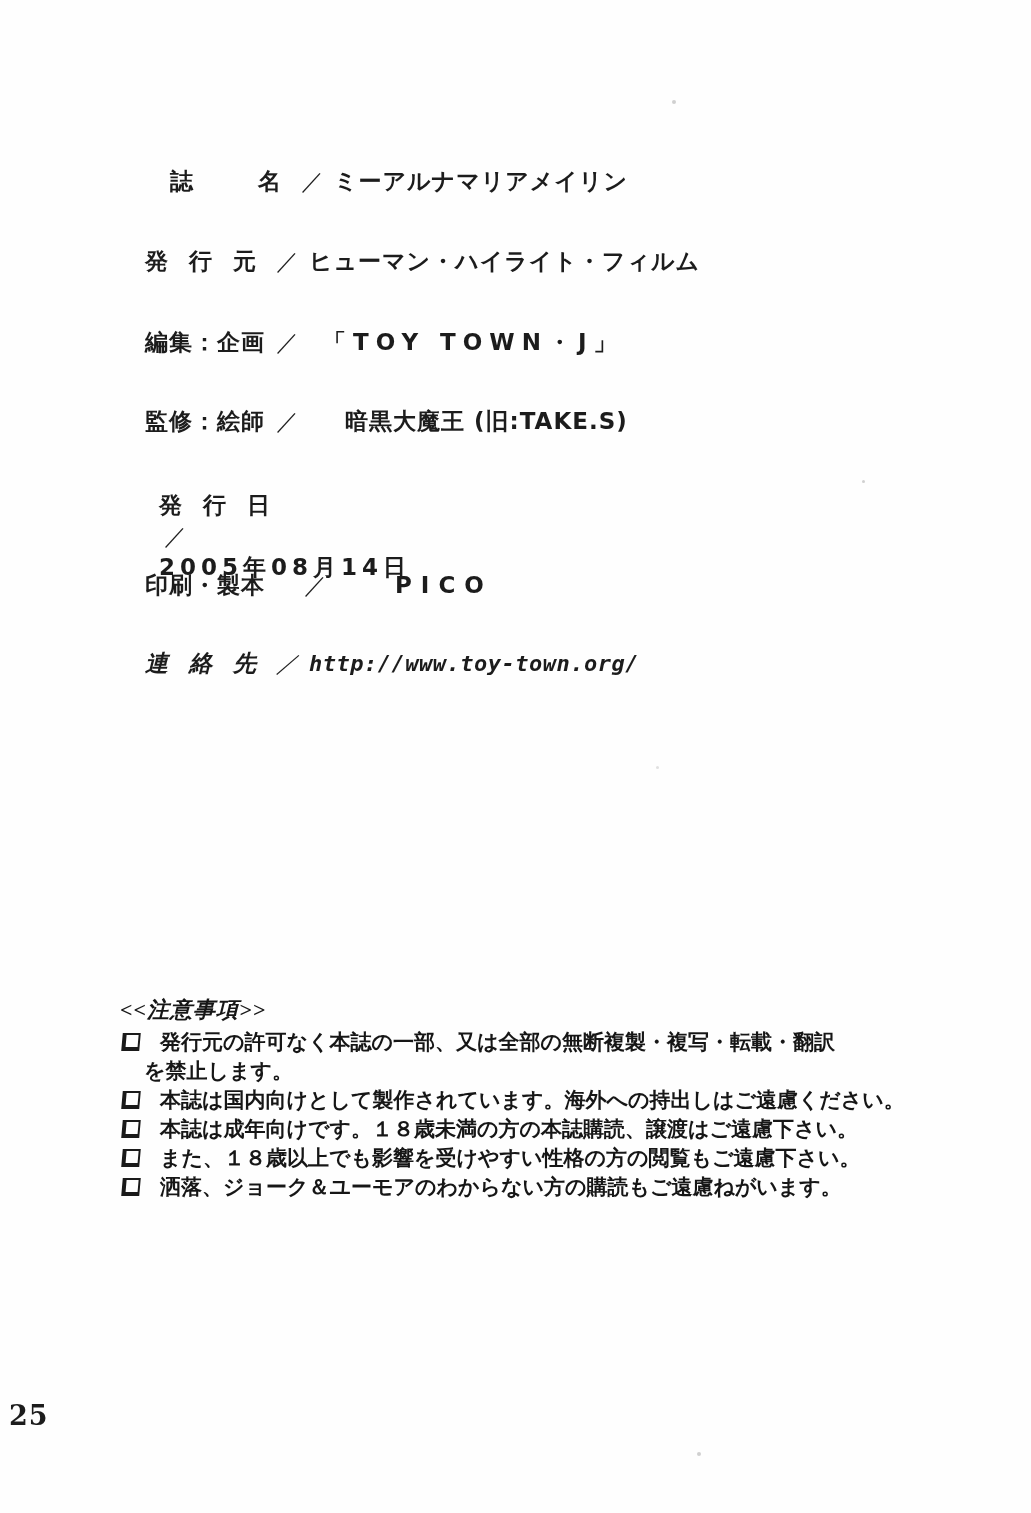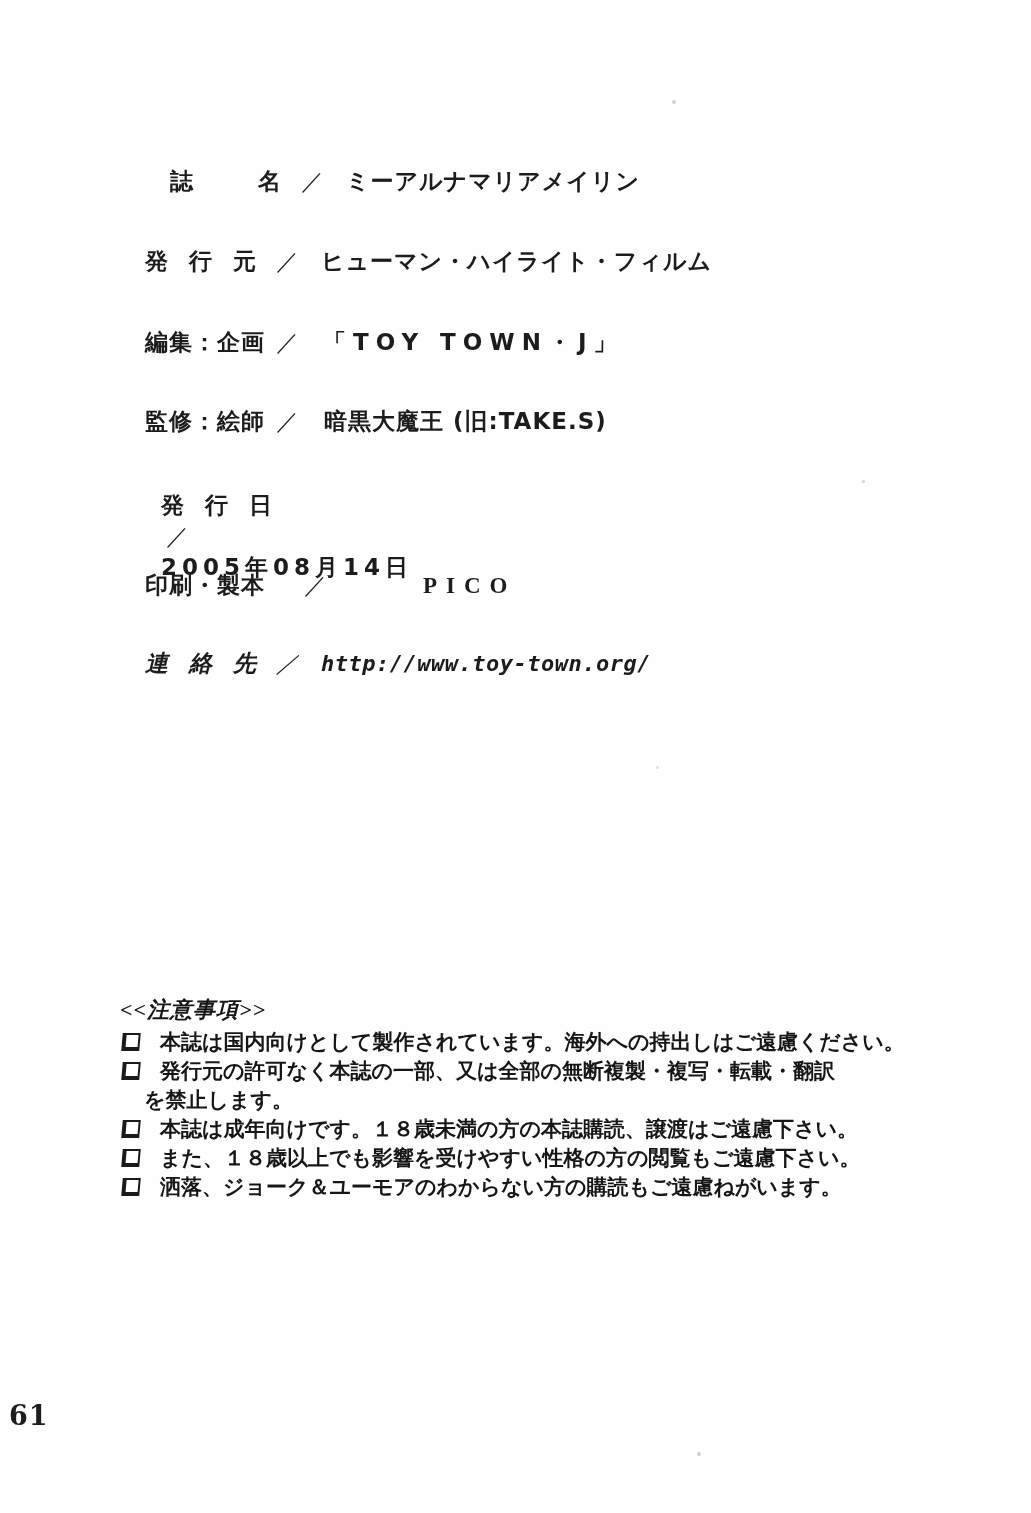--- a/index.html
+++ b/index.html
@@ -32,34 +32,34 @@
     text-align: justify;
     text-align-last: justify;
   }
   .row-slash {
     display: inline-block;
     margin-left: 14px;
     width: 34px;
     text-align: center;
     font-weight: normal;
   }
-  .row-value { display: inline-block; margin-left: 16px; }
+  .row-value { display: inline-block; margin-left: 4px; }
 
   .row-0 { top: 166px; padding-left: 25px; }
   .row-1 { top: 246px; }
   .row-2 { top: 327px; }
   .row-3 { top: 406px; }
   .row-4 { top: 490px; flex-direction: column; }
   .row-5 { top: 570px; gap: 28px; }
   .row-6 { top: 648px; font-style: italic; }
 
   .row-2 .row-value { margin-left: 18px; letter-spacing: 7px; }
-  .row-3 .row-value { margin-left: 19px; letter-spacing: 1px; }
+  .row-3 .row-value { margin-left: 40px; letter-spacing: 1px; }
   .row-4 .row-value { letter-spacing: 5px; }
-  .row-5 .row-value { margin-left: 62px; letter-spacing: 9px; font-family: Liberation Serif, serif; }
+  .row-5 .row-value { margin-left: 34px; letter-spacing: 9px; }
   .row-6 .row-value {
     font-family: "DejaVu Sans Mono", monospace;
     font-size: 22px;
     letter-spacing: 0.5px;
   }
 
   
   .notices {
     position: absolute;
     left: 120px;
@@ -175,48 +175,48 @@
       <span class="row-value">http://www.toy-town.org/</span>
     </div>
 
   </div>
 
   <div class="notices">
     <div class="notices-header">&lt;&lt;注意事項&gt;&gt;</div>
 
     <div class="notice-item">
       <span class="notice-checkbox"></span>
-      <span class="notice-text">本誌は国内向けとして製作されています。海外への持出しはご遠慮ください。</span>
-    </div>
-
-    <div class="notice-item">
-      <span class="notice-checkbox"></span>
       <span class="notice-text">
         <span>発行元の許可なく本誌の一部、又は全部の無断複製・複写・転載・翻訳</span>
         <span class="notice-line2">を禁止します。</span>
       </span>
     </div>
 
     <div class="notice-item">
       <span class="notice-checkbox"></span>
+      <span class="notice-text">本誌は国内向けとして製作されています。海外への持出しはご遠慮ください。</span>
+    </div>
+
+    <div class="notice-item">
+      <span class="notice-checkbox"></span>
       <span class="notice-text">本誌は成年向けです。１８歳未満の方の本誌購読、譲渡はご遠慮下さい。</span>
     </div>
 
     <div class="notice-item">
       <span class="notice-checkbox"></span>
       <span class="notice-text">また、１８歳以上でも影響を受けやすい性格の方の閲覧もご遠慮下さい。</span>
     </div>
 
     <div class="notice-item">
       <span class="notice-checkbox"></span>
       <span class="notice-text">洒落、ジョーク＆ユーモアのわからない方の購読もご遠慮ねがいます。</span>
     </div>
   </div>
 
 
-  <div class="page-number">61</div>
+  <div class="page-number">25</div>
 
   <span class="speck speck-1"></span>
   <span class="speck speck-2"></span>
   <span class="speck speck-3"></span>
   <span class="speck speck-4"></span>
 
 </div>
 
 </body></html>

